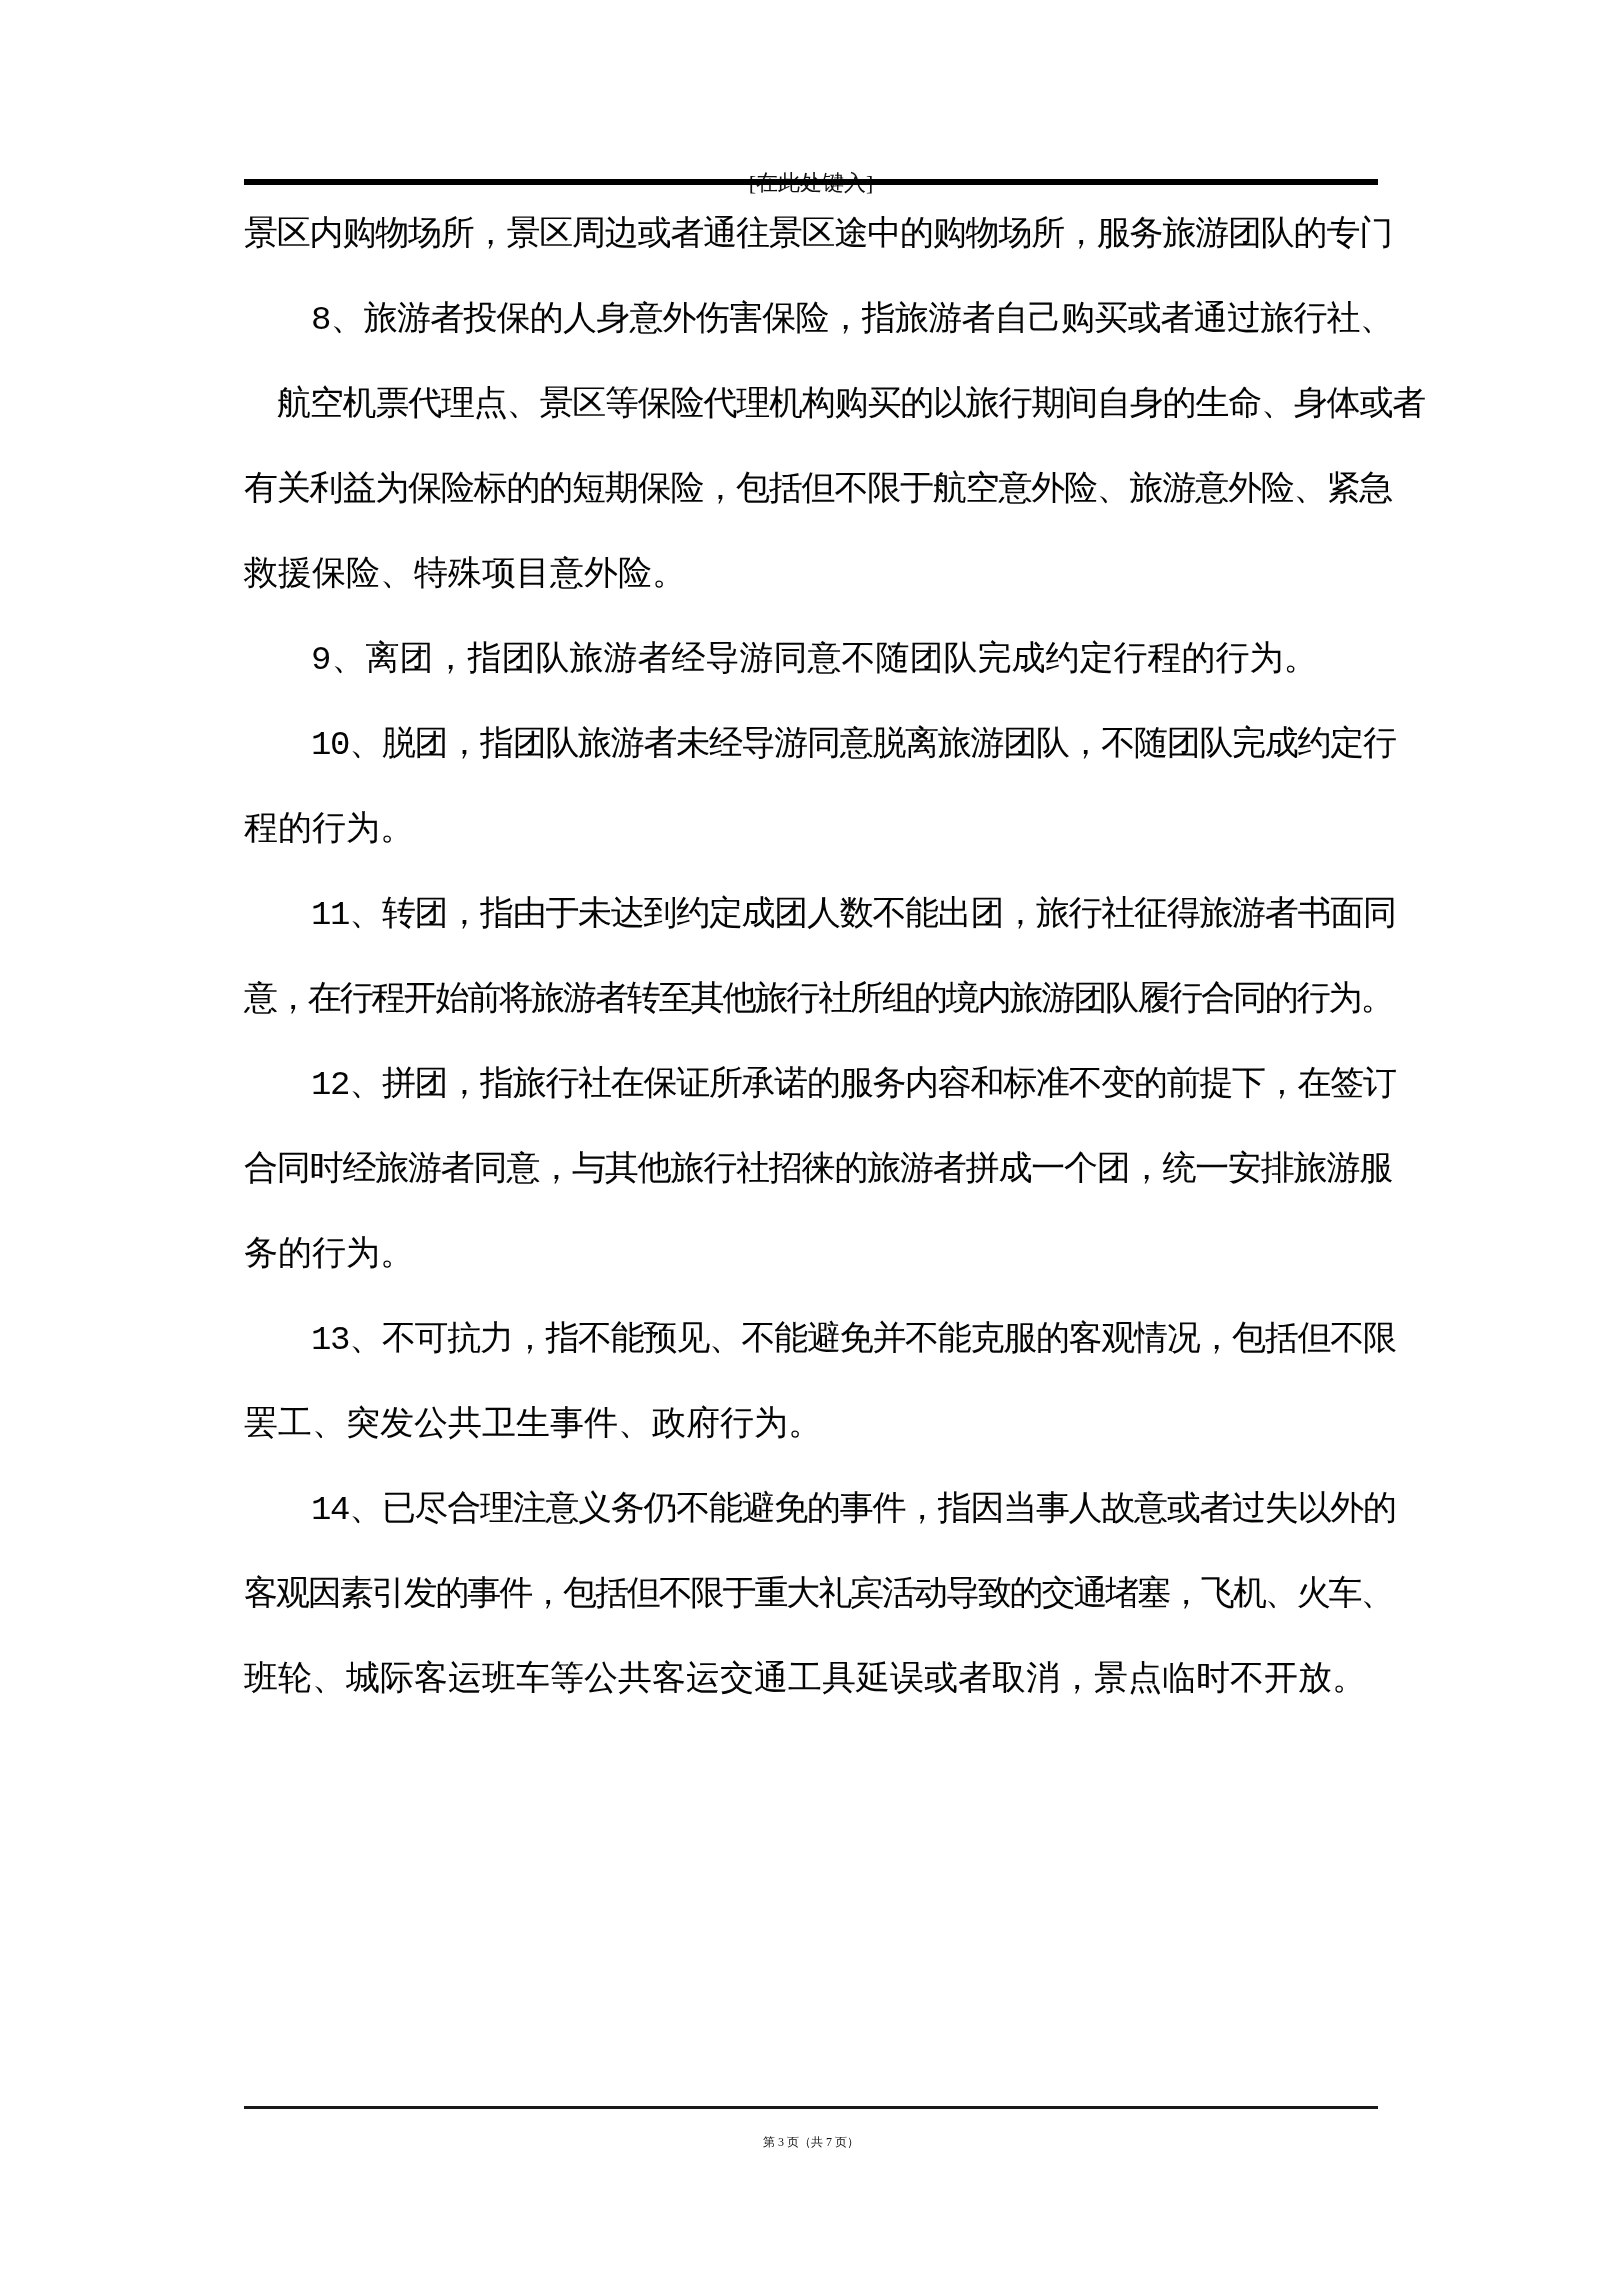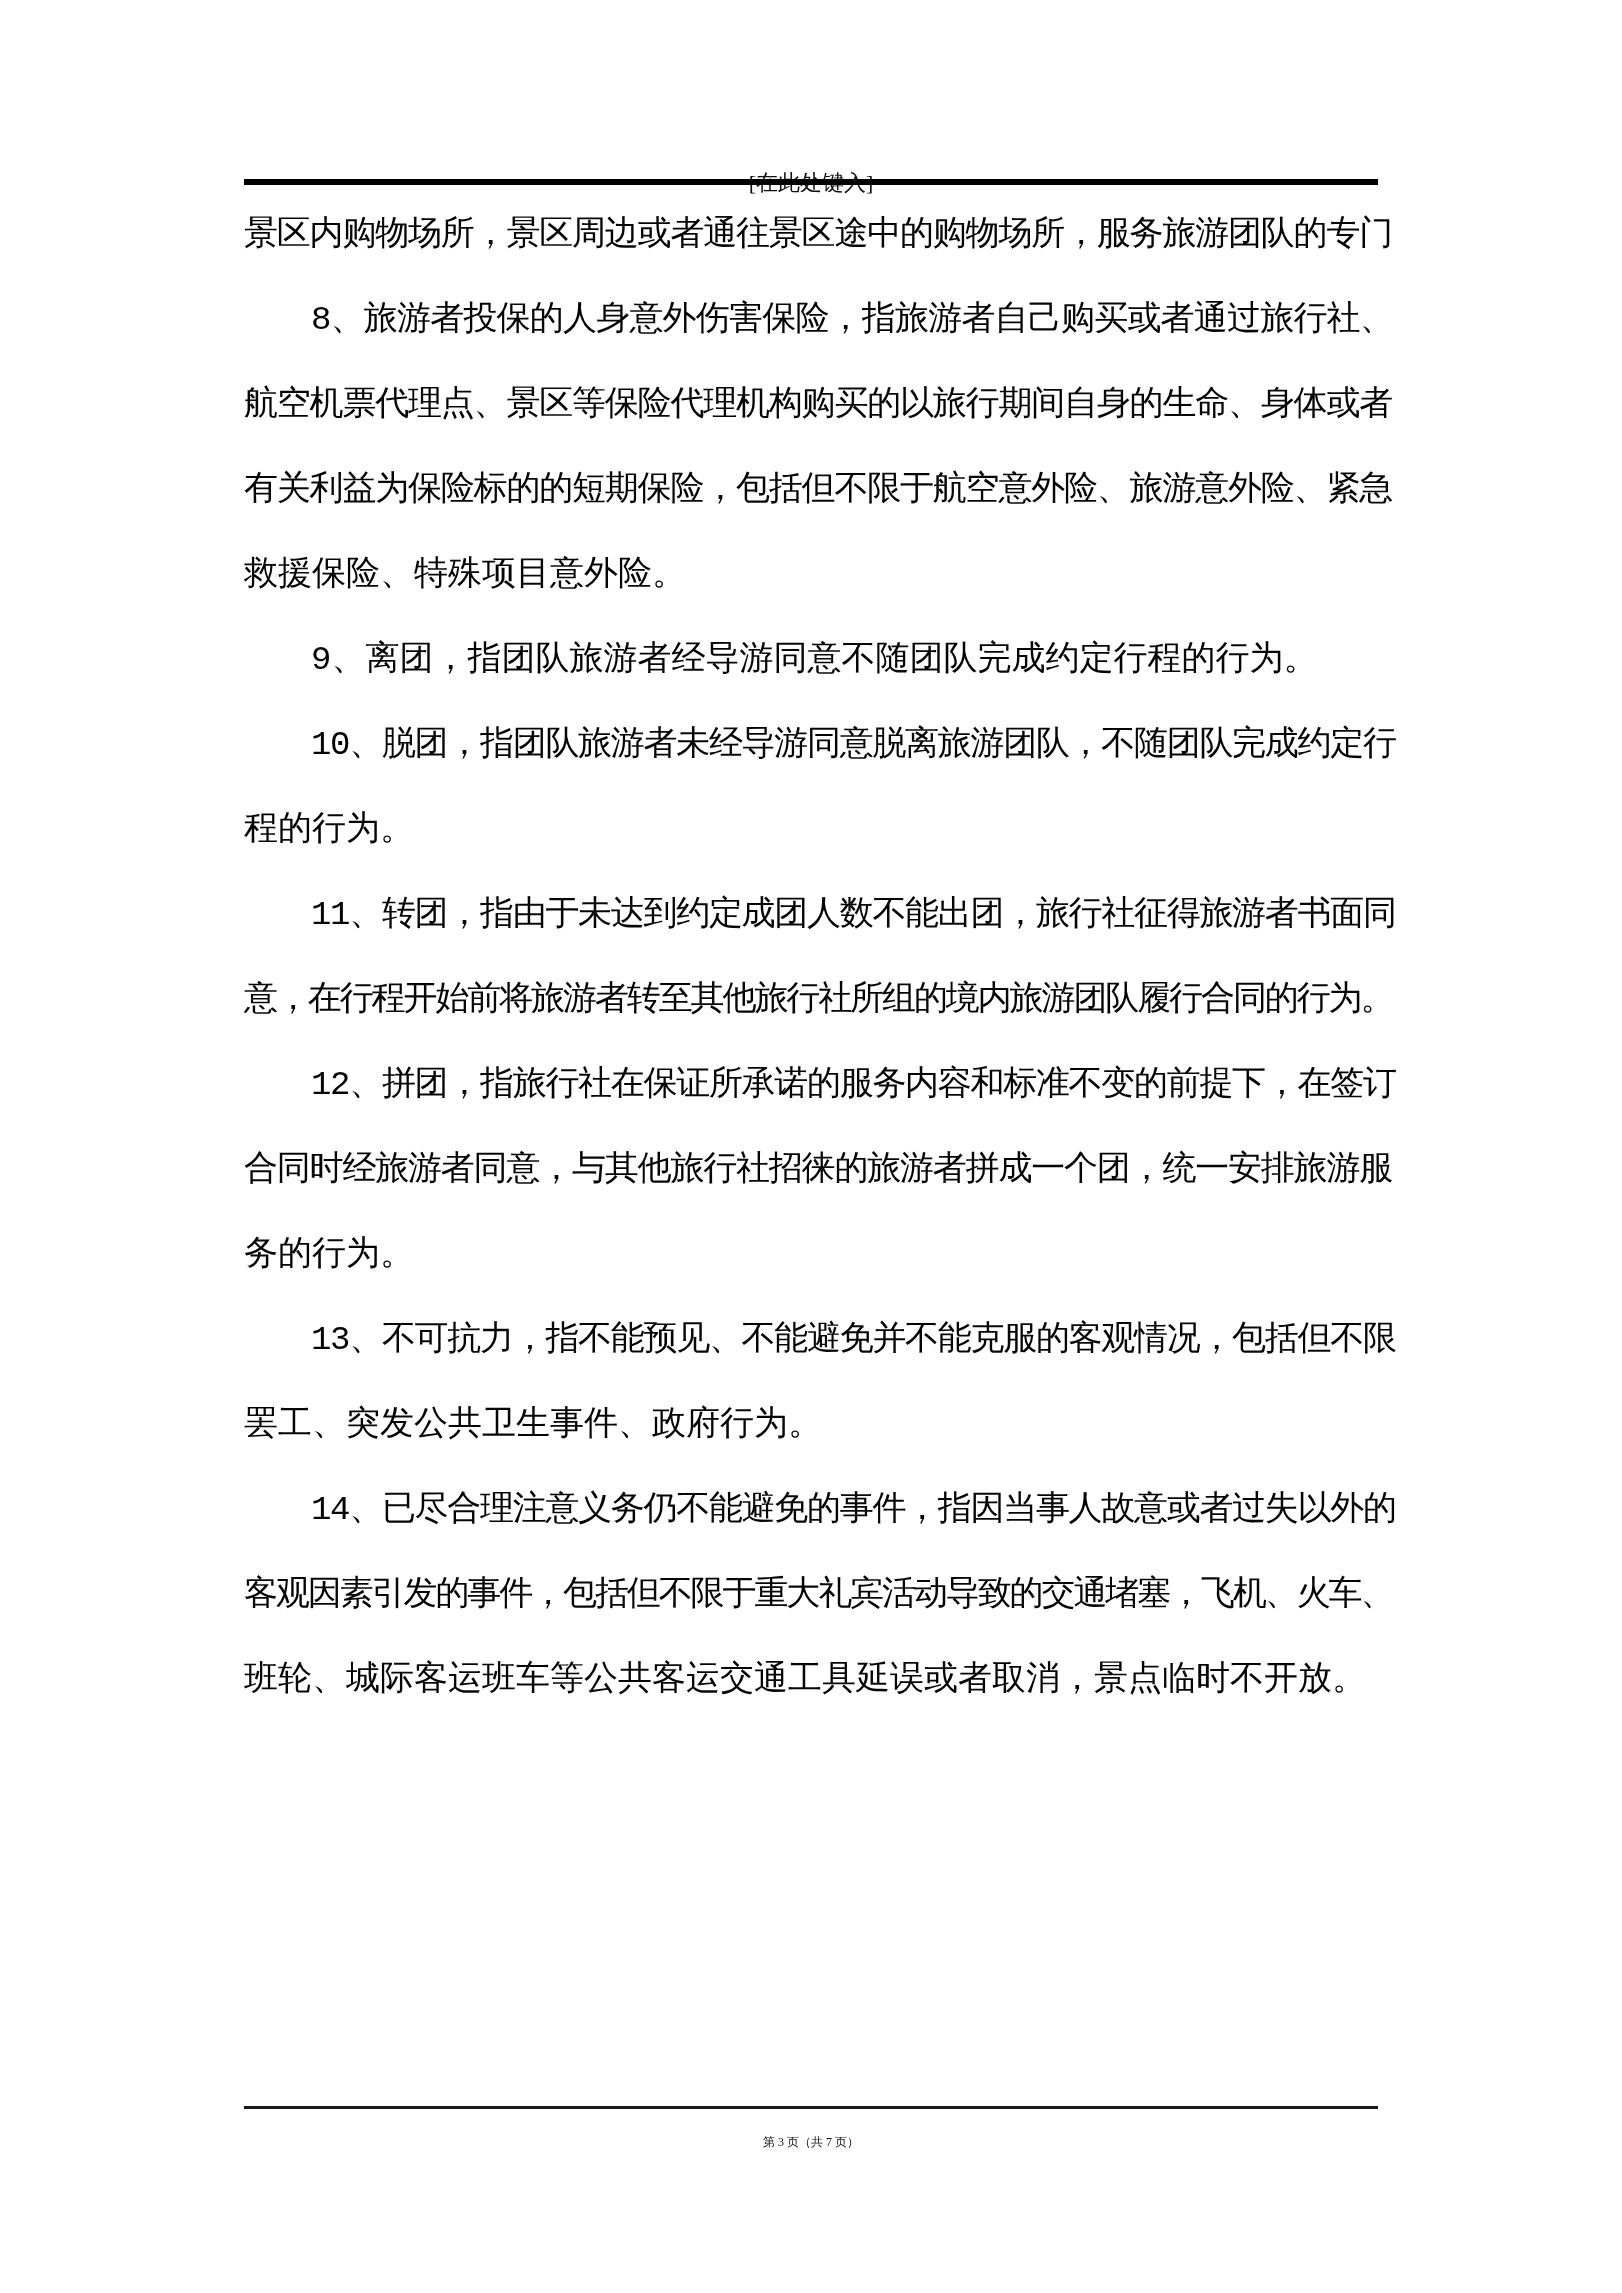--- a/index.html
+++ b/index.html
@@ -45,21 +45,21 @@
 
 <div class="page">
   <div class="header">
     <span>[在此处键入]</span>
   </div>
   <div class="header-rule"></div>
 
   <div class="doc-body" id="doc-body">
       <div class="line full" style="letter-spacing: -1.2px;">景区内购物场所，景区周边或者通往景区途中的购物场所，服务旅游团队的专门</div>
       <div class="line indent full" style="letter-spacing: -0.8px;">8、旅游者投保的人身意外伤害保险，指旅游者自己购买或者通过旅行社、</div>
-      <div class="line full" style="letter-spacing: -1.2px;">航空机票代理点、景区等保险代理机构购买的以旅行期间自身的生命、身体或者</div>
+      <div class="line full" style="letter-spacing: -1.2px; margin-left: 33px;">航空机票代理点、景区等保险代理机构购买的以旅行期间自身的生命、身体或者</div>
       <div class="line full" style="letter-spacing: -1.2px;">有关利益为保险标的的短期保险，包括但不限于航空意外险、旅游意外险、紧急</div>
       <div class="line">救援保险、特殊项目意外险。</div>
       <div class="line indent">9、离团，指团队旅游者经导游同意不随团队完成约定行程的行为。</div>
       <div class="line indent full" style="letter-spacing: -1.3px;">10、脱团，指团队旅游者未经导游同意脱离旅游团队，不随团队完成约定行</div>
       <div class="line">程的行为。</div>
       <div class="line indent full" style="letter-spacing: -1.3px;">11、转团，指由于未达到约定成团人数不能出团，旅行社征得旅游者书面同</div>
       <div class="line" style="letter-spacing: -2.1px;">意，在行程开始前将旅游者转至其他旅行社所组的境内旅游团队履行合同的行为。</div>
       <div class="line indent full" style="letter-spacing: -1.3px;">12、拼团，指旅行社在保证所承诺的服务内容和标准不变的前提下，在签订</div>
       <div class="line full" style="letter-spacing: -1.2px;">合同时经旅游者同意，与其他旅行社招徕的旅游者拼成一个团，统一安排旅游服</div>
       <div class="line">务的行为。</div>

